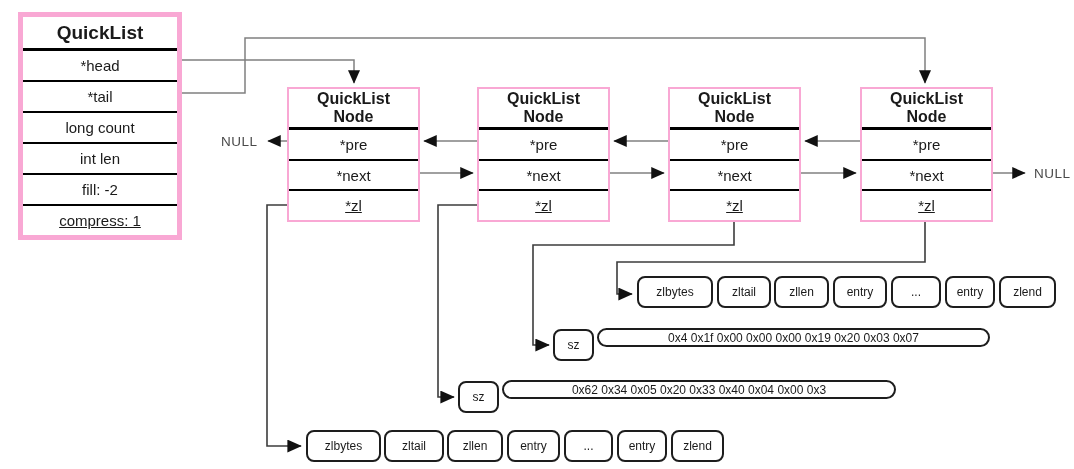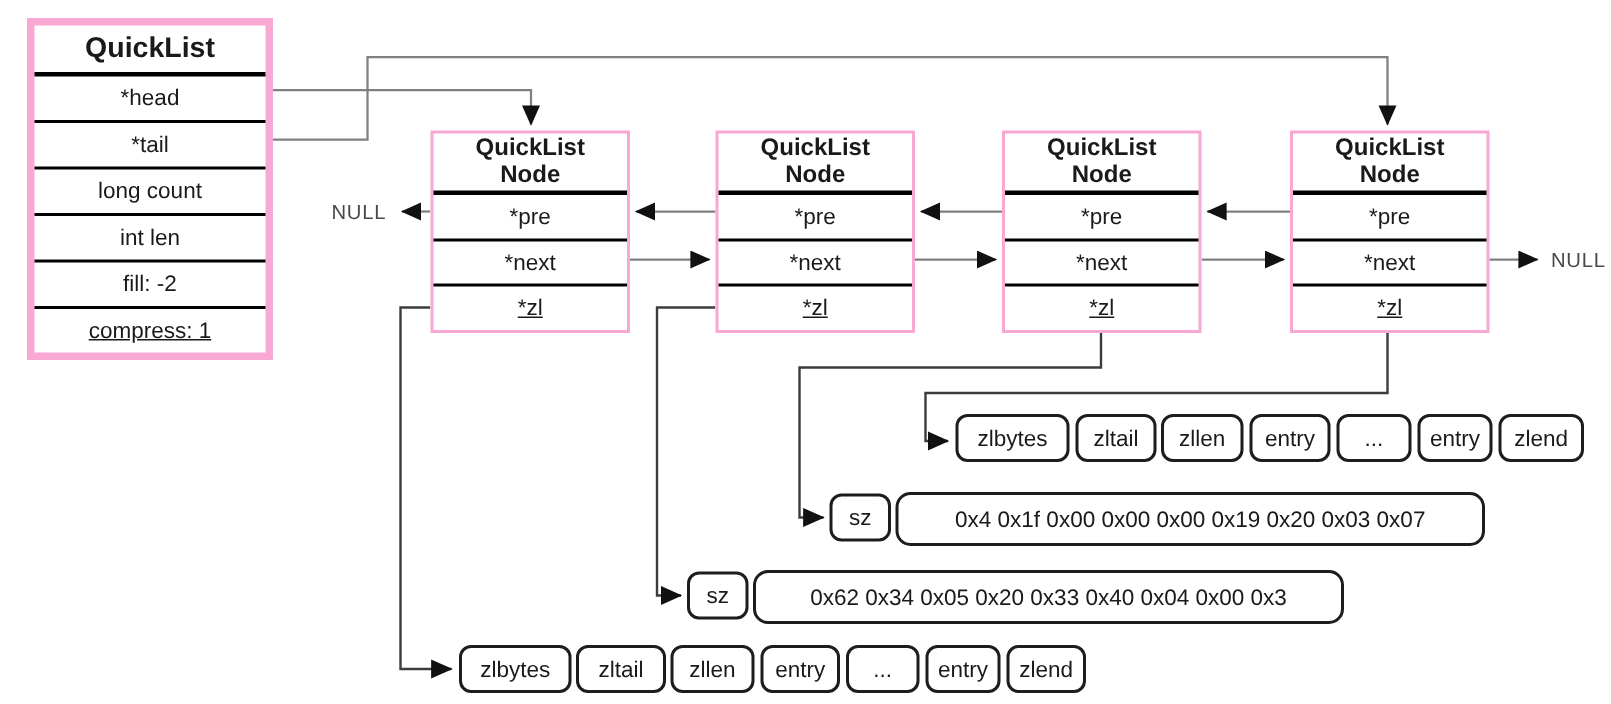--- a/index.html
+++ b/index.html
@@ -50,24 +50,24 @@
 
   
   .pill {
     position: absolute;
     box-sizing: border-box;
     height: 32px;
     border: 2px solid #1d1d1d;
     border-radius: 8px;
     background: #fff;
     display: flex; align-items: center; justify-content: center;
-    font-size: 15px;
+    font-size: 12px;
     z-index: 2;
   }
-  .pill.value { border-radius: 10px; height: 36px; }
+  .pill.value { border-radius: 10px; height: 19px; }
 
   .null-label {
     position: absolute;
     font-size: 13.5px;
     color: #4a4a4a;
     letter-spacing: 0.5px;
     z-index: 2;
   }
 
   #watermark {

